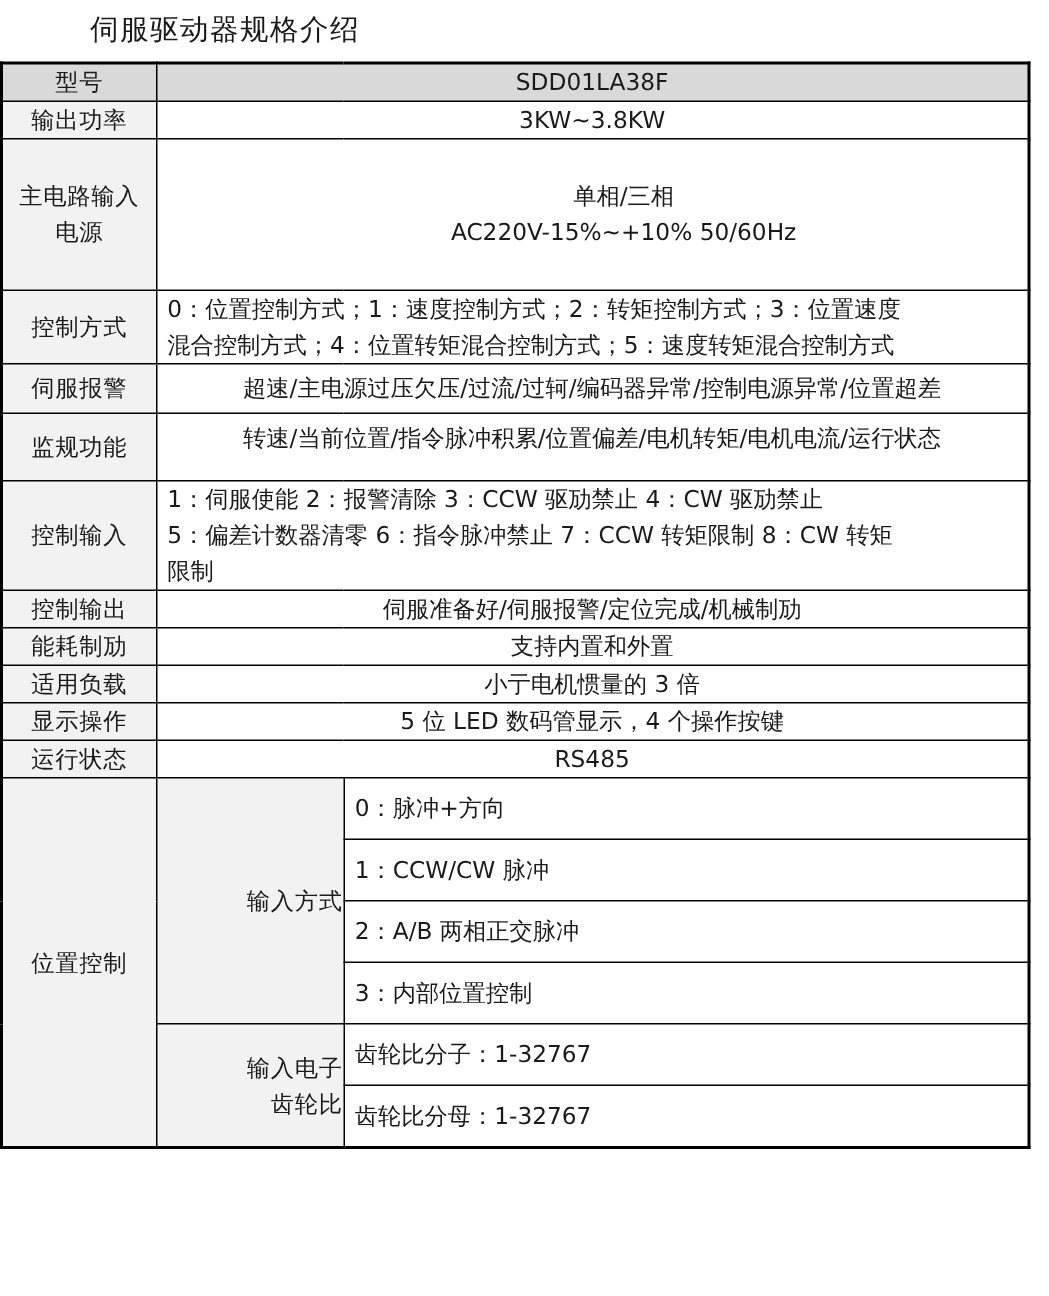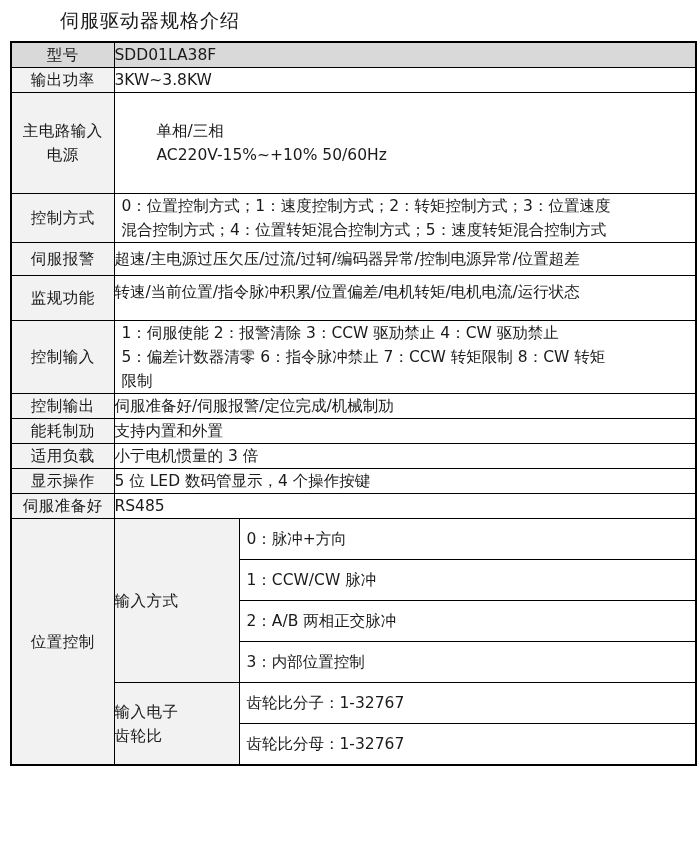--- a/index.html
+++ b/index.html
@@ -30,21 +30,21 @@
     font-size: 19px;
     font-weight: 400;
     letter-spacing: 1px;
     line-height: 28px;
     white-space: nowrap;
   }
 
   
   .spec-table {
     position: absolute;
-    left: 10px;
+    left: 0;
     top: 41px;
     width: 687px;
     border-collapse: collapse;
     table-layout: fixed;
     border: 2px solid #000000;
   }
   .spec-table td {
     border: 1px solid #000000;
     padding: 0;
     vertical-align: middle;
@@ -58,28 +58,28 @@
     text-align: center;
     letter-spacing: 0.5px;
     padding: 5px 2px;
   }
   .lbl.dark {
     background: #d9d9d9;
   }
   .sub-lbl {
     width: 125px;
     background: #f2f2f2;
-    text-align: left;
+    text-align: right;
     letter-spacing: 0.5px;
     padding: 5px 2px;
   }
 
   .val {
     background: #ffffff;
-    text-align: left;
+    text-align: center;
     padding: 8px 6px;
   }
   .val.dark {
     background: #d9d9d9;
   }
   .val.left {
     text-align: left;
     padding-left: 7px;
     padding-right: 5px;
   }
@@ -174,21 +174,21 @@
         <td class="lbl">适用负载</td>
         <td class="val" colspan="2">小亍电机惯量的 3 倍</td>
       </tr>
 
       <tr>
         <td class="lbl">显示操作</td>
         <td class="val" colspan="2">5 位 LED 数码管显示，4 个操作按键</td>
       </tr>
 
       <tr>
-        <td class="lbl">伺服准备好</td>
+        <td class="lbl">运行状态</td>
         <td class="val" colspan="2">RS485</td>
       </tr>
 
       <tr>
         <td class="lbl" rowspan="6">位置控制</td>
         <td class="sub-lbl" rowspan="4">输入方式</td>
         <td class="val sub">0：脉冲+方向</td>
       </tr>
       <tr>
         <td class="val sub">1：CCW/CW 脉冲</td>

